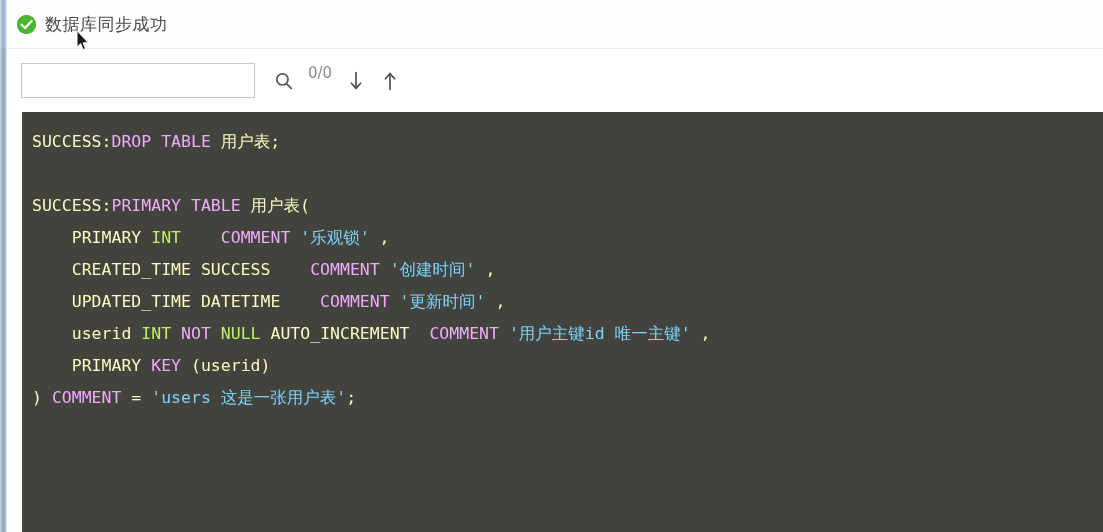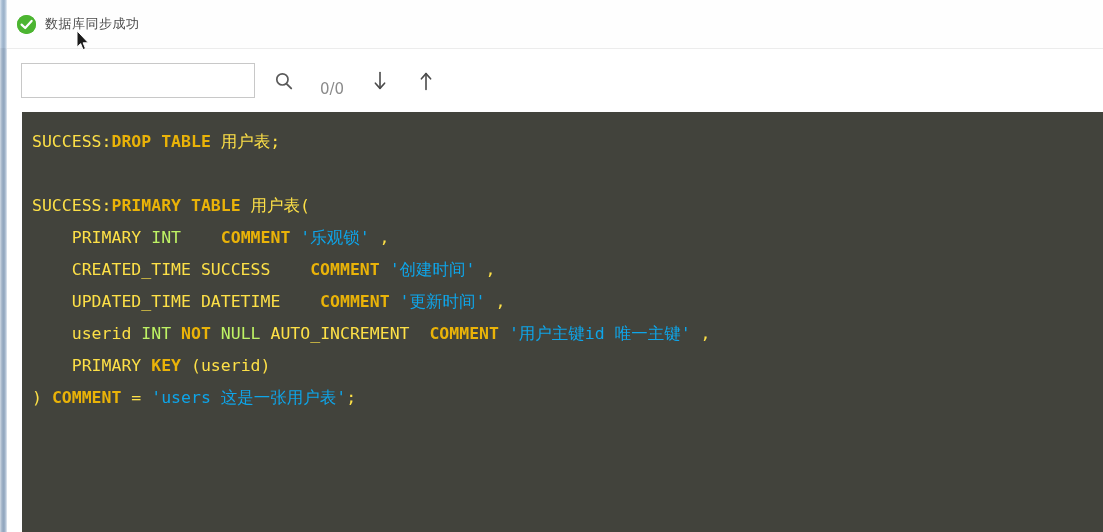--- a/index.html
+++ b/index.html
@@ -62,21 +62,21 @@
     height: 19px;
     border-radius: 50%;
     background: #4cb531;
     position: relative;
     flex: 0 0 auto;
     display: inline-block;
   }
   .status-icon svg { display: block; }
   .status-text {
     margin-left: 9px;
-    font-size: 13px;
+    font-size: 17px;
     color: #4a4a4a;
     font-family: "DejaVu Sans", "Liberation Sans", sans-serif;
     letter-spacing: 0.5px;
     white-space: nowrap;
   }
 
   
   .findbar {
     position: absolute;
     left: 7px;
@@ -97,23 +97,23 @@
     background: #ffffff;
     font-size: 14px;
     color: #222;
     padding: 0 6px;
     outline: none;
     font-family: "Liberation Sans", sans-serif;
     border-radius: 0;
   }
   .find-tools {
     display: flex;
-    align-items: flex-end;
+    align-items: flex-start;
     margin-left: 12px;
-    gap: 12px;
+    gap: 0px;
   }
   .find-btn {
     width: 34px;
     height: 34px;
     display: flex;
     align-items: center;
     justify-content: center;
     cursor: pointer;
   }
   .find-count {
@@ -142,24 +142,24 @@
   }
   pre.code {
     margin: 0;
     font-family: "DejaVu Sans Mono", "Liberation Mono", monospace;
     font-size: 16.5px;
     line-height: 32px;
     color: #c9cabf;
     white-space: pre;
     letter-spacing: 0px;
   }
-  .tok-plain   { color: #fde047; }
-  .tok-kw      { color: #eab308; font-weight: bold; }
+  .tok-plain   { color: #fef9c3; }
+  .tok-kw      { color: #f0abfc; }
   .tok-type    { color: #bef264; }
-  .tok-str     { color: #0ea5e9; }
+  .tok-str     { color: #7dd3fc; }
 
   
   .cursor {
     position: absolute;
     left: 76px;
     top: 30px;
     width: 14px;
     height: 21px;
     pointer-events: none;
   }

